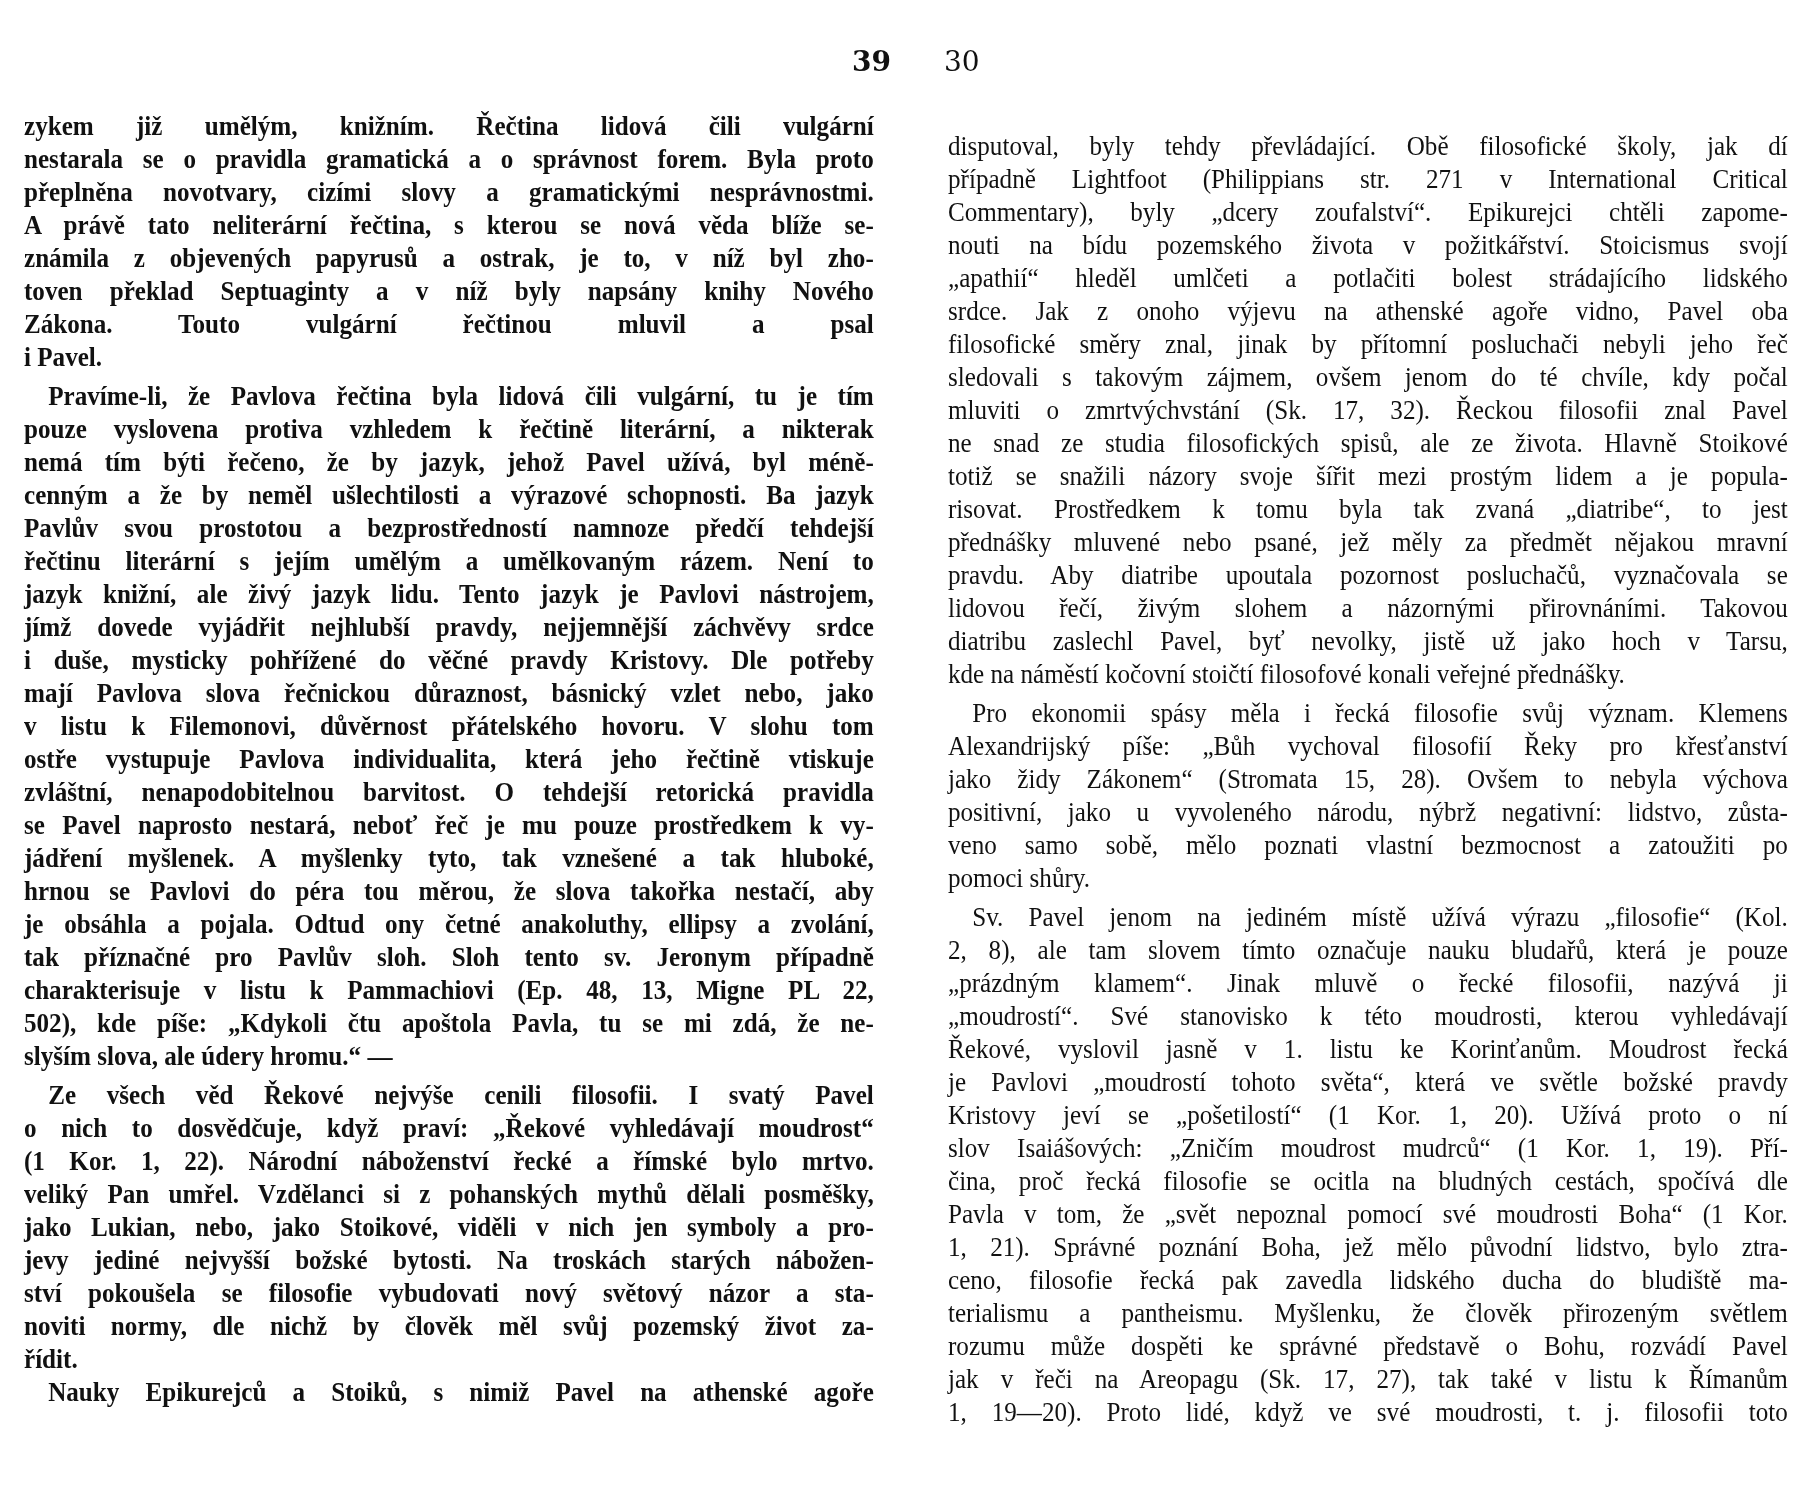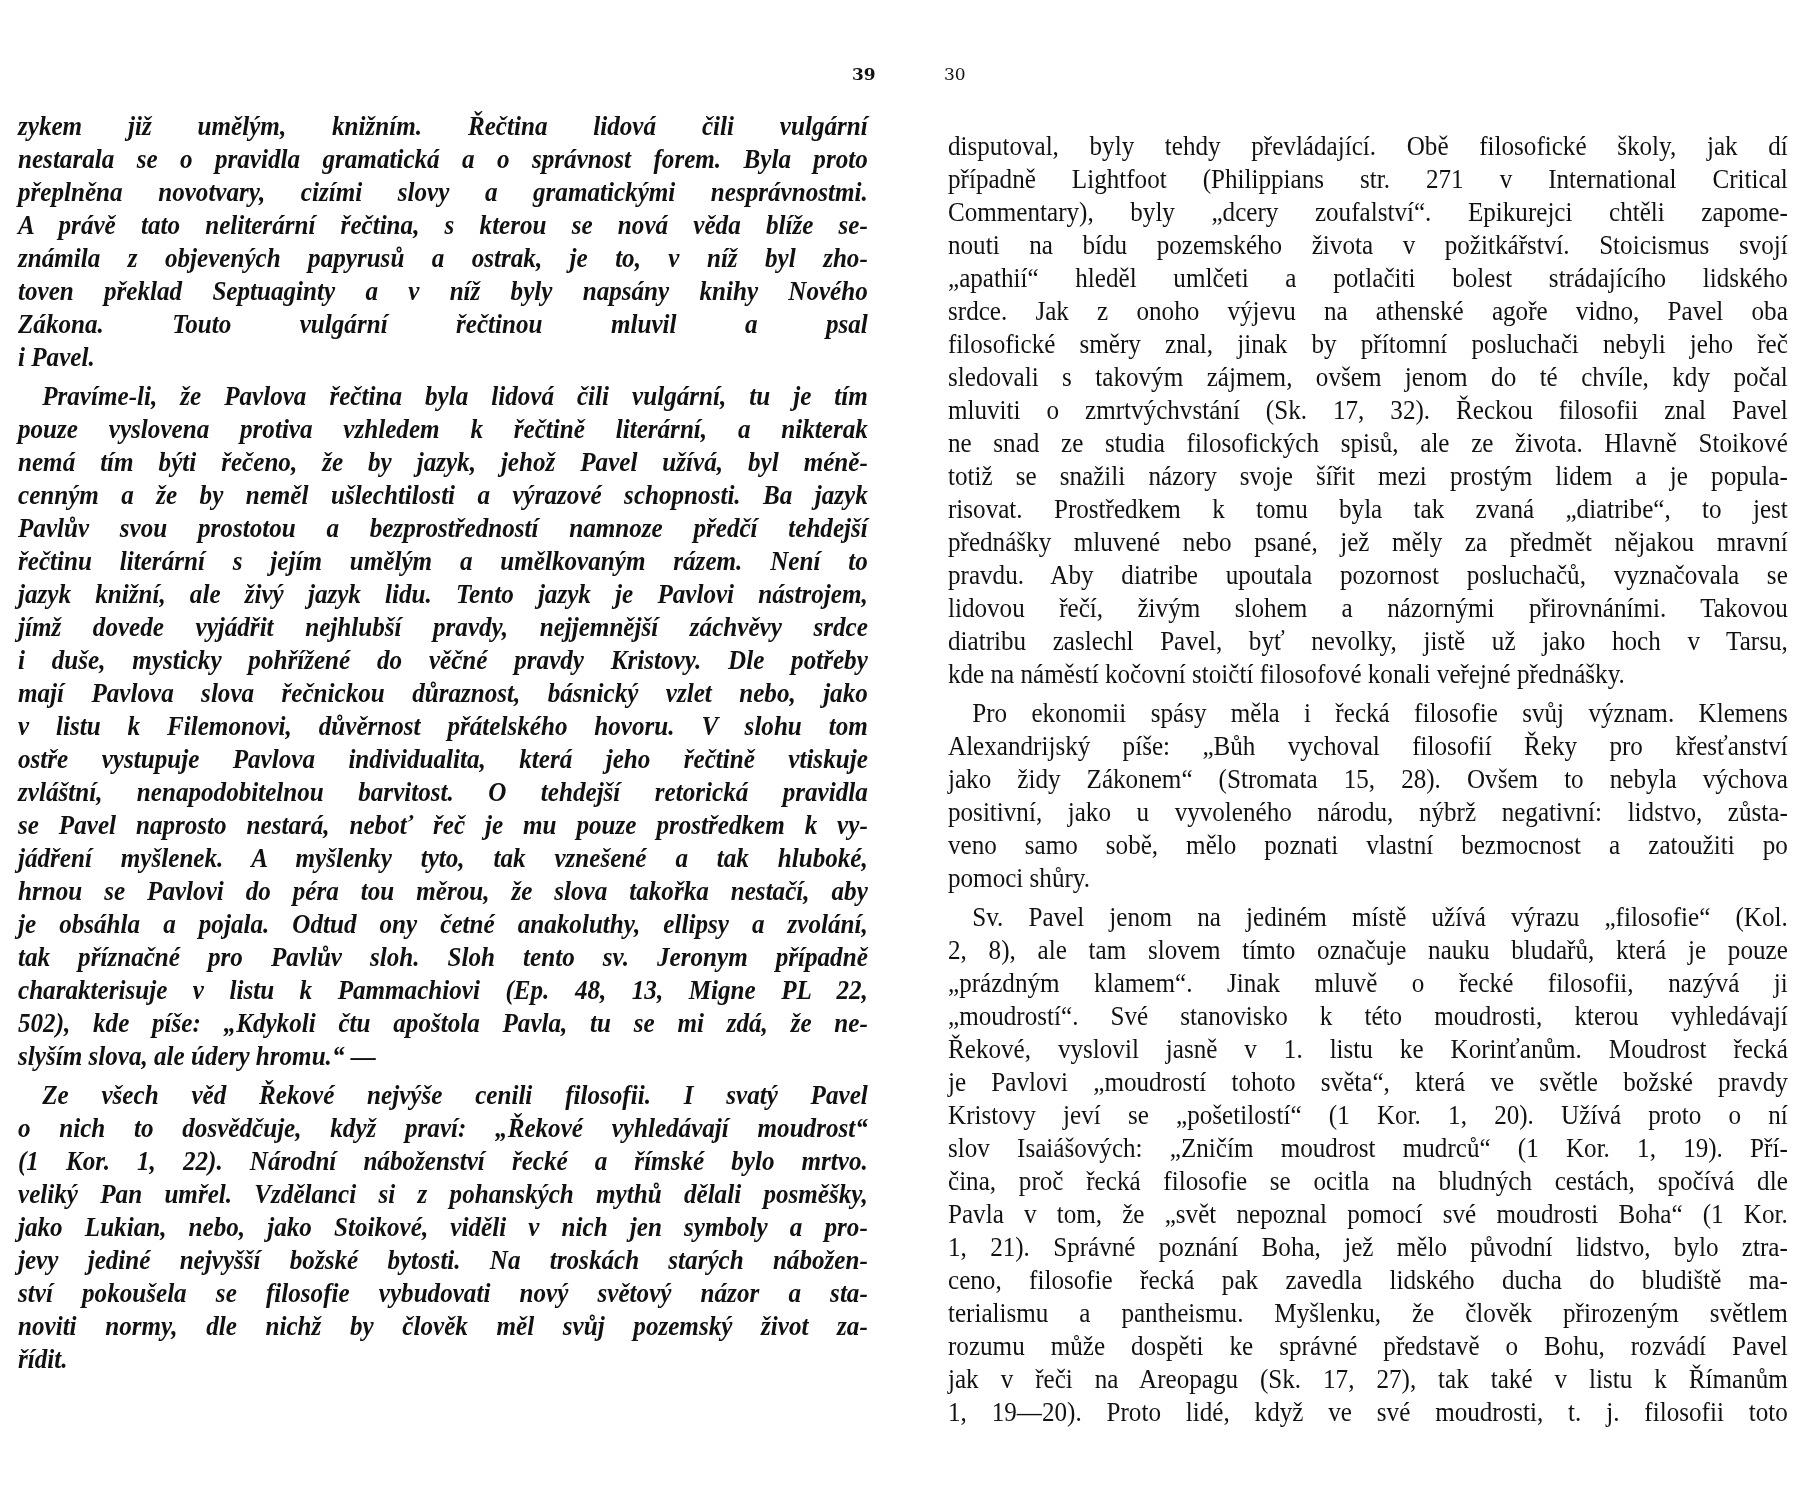--- a/index.html
+++ b/index.html
@@ -10,35 +10,35 @@
     body {
       width: 1820px;
       height: 1500px;
       position: relative;
       overflow: hidden;
       color: #111111;
       font-family: "DejaVu Serif", "Liberation Serif", serif;
     }
     .page-number {
       position: absolute;
-      top: 62px;
-      font-size: 17px;
+      top: 50px;
+      font-size: 28px;
       font-weight: bold;
       line-height: 24px;
       letter-spacing: 0;
     }
     #pn-left { left: 852px; }
     #pn-right { left: 944px; font-weight: normal; }
 
     .page {
       position: absolute;
       top: 110px;
       width: 850px;
     }
-    #page-left { left: 18px; font-style: italic; }
+    #page-left { left: 24px; }
     #page-right { left: 948px; width: 840px; margin-top: 20px; }
 
     .line {
       display: block;
       height: 33px;
       line-height: 33px;
       font-size: 24.5px;
       white-space: nowrap;
       text-align: justify;
       text-align-last: justify;
@@ -121,20 +121,23 @@
     <span class="line">o nich to dosvědčuje, když praví: „Řekové vyhledávají moudrost“</span>
     <span class="line">(1 Kor. 1, 22). Národní náboženství řecké a římské bylo mrtvo.</span>
     <span class="line">veliký Pan umřel. Vzdělanci si z pohanských mythů dělali posměšky,</span>
     <span class="line">jako Lukian, nebo, jako Stoikové, viděli v nich jen symboly a pro-</span>
     <span class="line">jevy jediné nejvyšší božské bytosti. Na troskách starých nábožen-</span>
     <span class="line">ství pokoušela se filosofie vybudovati nový světový názor a sta-</span>
     <span class="line">noviti normy, dle nichž by člověk měl svůj pozemský život za-</span>
     <span class="line last">řídit.</span>
   </div>
 
+  <div class="paragraph">
+    <span class="line indent">Nauky Epikurejců a Stoiků, s nimiž Pavel na athenské agoře</span>
+  </div>
 </div>
 
 <div id="page-right" class="page">
 
   <div class="paragraph">
     <span class="line">disputoval, byly tehdy převládající. Obě filosofické školy, jak dí</span>
     <span class="line">případně Lightfoot (Philippians str. 271 v International Critical</span>
     <span class="line">Commentary), byly „dcery zoufalství“. Epikurejci chtěli zapome-</span>
     <span class="line">nouti na bídu pozemského života v požitkářství. Stoicismus svojí</span>
     <span class="line">„apathií“ hleděl umlčeti a potlačiti bolest strádajícího lidského</span>

